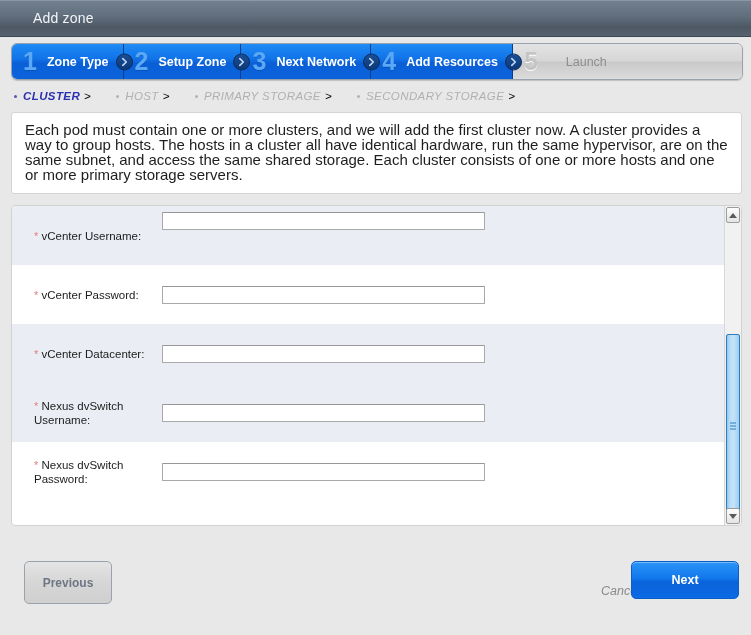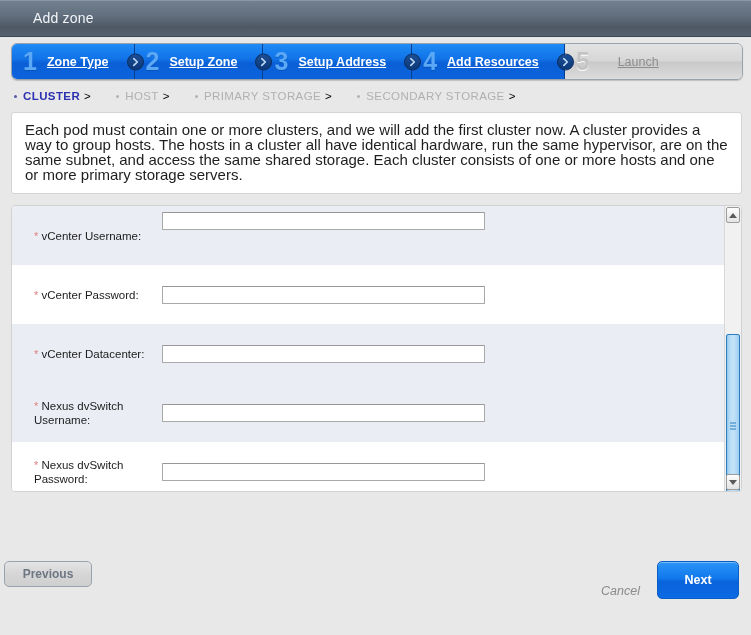--- a/index.html
+++ b/index.html
@@ -68,22 +68,21 @@
     font-size: 25px;
     font-weight: bold;
     line-height: 1;
     padding-right: 10px;
   }
   .step.done .step-num { color: #5aa8f6; text-shadow: 0 1px 0 rgba(0,0,0,.15); }
   .step.todo .step-num { color: #c4c4c4; text-shadow: 0 1px 0 #fff; }
   .step-label {
     font-size: 12.5px;
     white-space: nowrap;
-    padding-right: 26px;
-    text-decoration: underline;
+    padding-right: 15px;
   }
   .step.done .step-label { color: #ffffff; font-weight: bold; }
   .step.todo .step-label { color: #8e8e8e; padding-left: 18px; text-align: right; }
   .step-div {
     position: absolute; right: 0; top: 0; bottom: 0;
     width: 1px; background: #083f8f;
   }
   .step-arrow {
     position: absolute;
     right: -9px; top: 50%;
@@ -103,20 +102,21 @@
     height: 20px;
     display: flex;
     align-items: center;
     font-size: 11.5px;
     letter-spacing: .4px;
   }
   .subnav-item {
     display: flex; align-items: center;
     margin-right: 25px;
     white-space: nowrap;
+    font-style: italic;
   }
   .subnav-dot {
     width: 3px; height: 3px;
     border-radius: 50%;
     margin-right: 6px;
     background: #5459a8;
   }
   .subnav-item.inactive .subnav-dot { background: #b3b3b3; }
   .subnav-item.active .subnav-text { color: #2b31b0; font-weight: bold; }
   .subnav-item.inactive .subnav-text { color: #b0b0b0; }
@@ -131,21 +131,21 @@
     padding: 9px 12px 11px 13px;
     font-size: 15px;
     line-height: 15px;
     color: #1e1e1e;
   }
 
   
   .formpanel {
     position: relative;
     margin: 11px 9px 3px 11px;
-    height: 287px;
+    height: 321px;
     background: #ffffff;
     border: 1px solid #d2d2d2;
     border-radius: 4px;
     overflow: hidden;
   }
   .formlist {
     position: absolute;
     left: 0; top: 0; right: 0; bottom: 0;
   }
   .frow {
@@ -234,22 +234,22 @@
 
   
   .footer {
     position: absolute;
     left: 0; right: 0; bottom: 0;
     height: 79px;
     background: #e8e8e8;
   }
   .btn-prev {
     position: absolute;
-    left: 4px; top: 5px;
-    width: 88px; height: 26px;
+    left: 24px; top: 5px;
+    width: 88px; height: 43px;
     background: linear-gradient(to bottom, #e4e4e4 0%, #d6d6d6 50%, #cfcfcf 100%);
     border: 1px solid #9aa3ad;
     border-radius: 5px;
     color: #6d7784;
     font-size: 12px;
     font-weight: bold;
     font-family: "Liberation Sans", sans-serif;
     cursor: pointer;
   }
   .btn-cancel {
@@ -258,21 +258,21 @@
     font-size: 12.5px;
     color: #8b8b8b;
     cursor: pointer;
     background: none; border: none;
     font-family: "Liberation Sans", sans-serif;
     font-style: italic;
   }
   .btn-next {
     position: absolute;
     right: 12px; top: 5px;
-    width: 82px; height: 38px;
+    width: 108px; height: 38px;
     background: linear-gradient(to bottom, #2b95f7 0%, #1178ec 45%, #0a63db 55%, #0b6ae4 100%);
     border: 1px solid #0b5ec4;
     border-radius: 5px;
     color: #ffffff;
     font-size: 12.5px;
     font-weight: bold;
     font-family: "Liberation Sans", sans-serif;
     cursor: pointer;
     box-shadow: inset 0 1px 0 rgba(255,255,255,.35);
   }
@@ -304,21 +304,21 @@
       <span class="step-div"></span>
       <span class="step-arrow">
         <svg width="9" height="9" viewBox="0 0 9 9">
             <path d="M2.8 1.2 L6.3 4.5 L2.8 7.8" fill="none" stroke="#bcd8f5" stroke-width="1.7" stroke-linecap="round" stroke-linejoin="round"></path>
           </svg>
       </span>
     </div>
 
     <div class="step done">
       <span class="step-num">3</span>
-      <span class="step-label">Setup Address</span>
+      <span class="step-label">Next Network</span>
       <span class="step-div"></span>
       <span class="step-arrow">
         <svg width="9" height="9" viewBox="0 0 9 9">
             <path d="M2.8 1.2 L6.3 4.5 L2.8 7.8" fill="none" stroke="#bcd8f5" stroke-width="1.7" stroke-linecap="round" stroke-linejoin="round"></path>
           </svg>
       </span>
     </div>
 
     <div class="step done">
       <span class="step-num">4</span>

